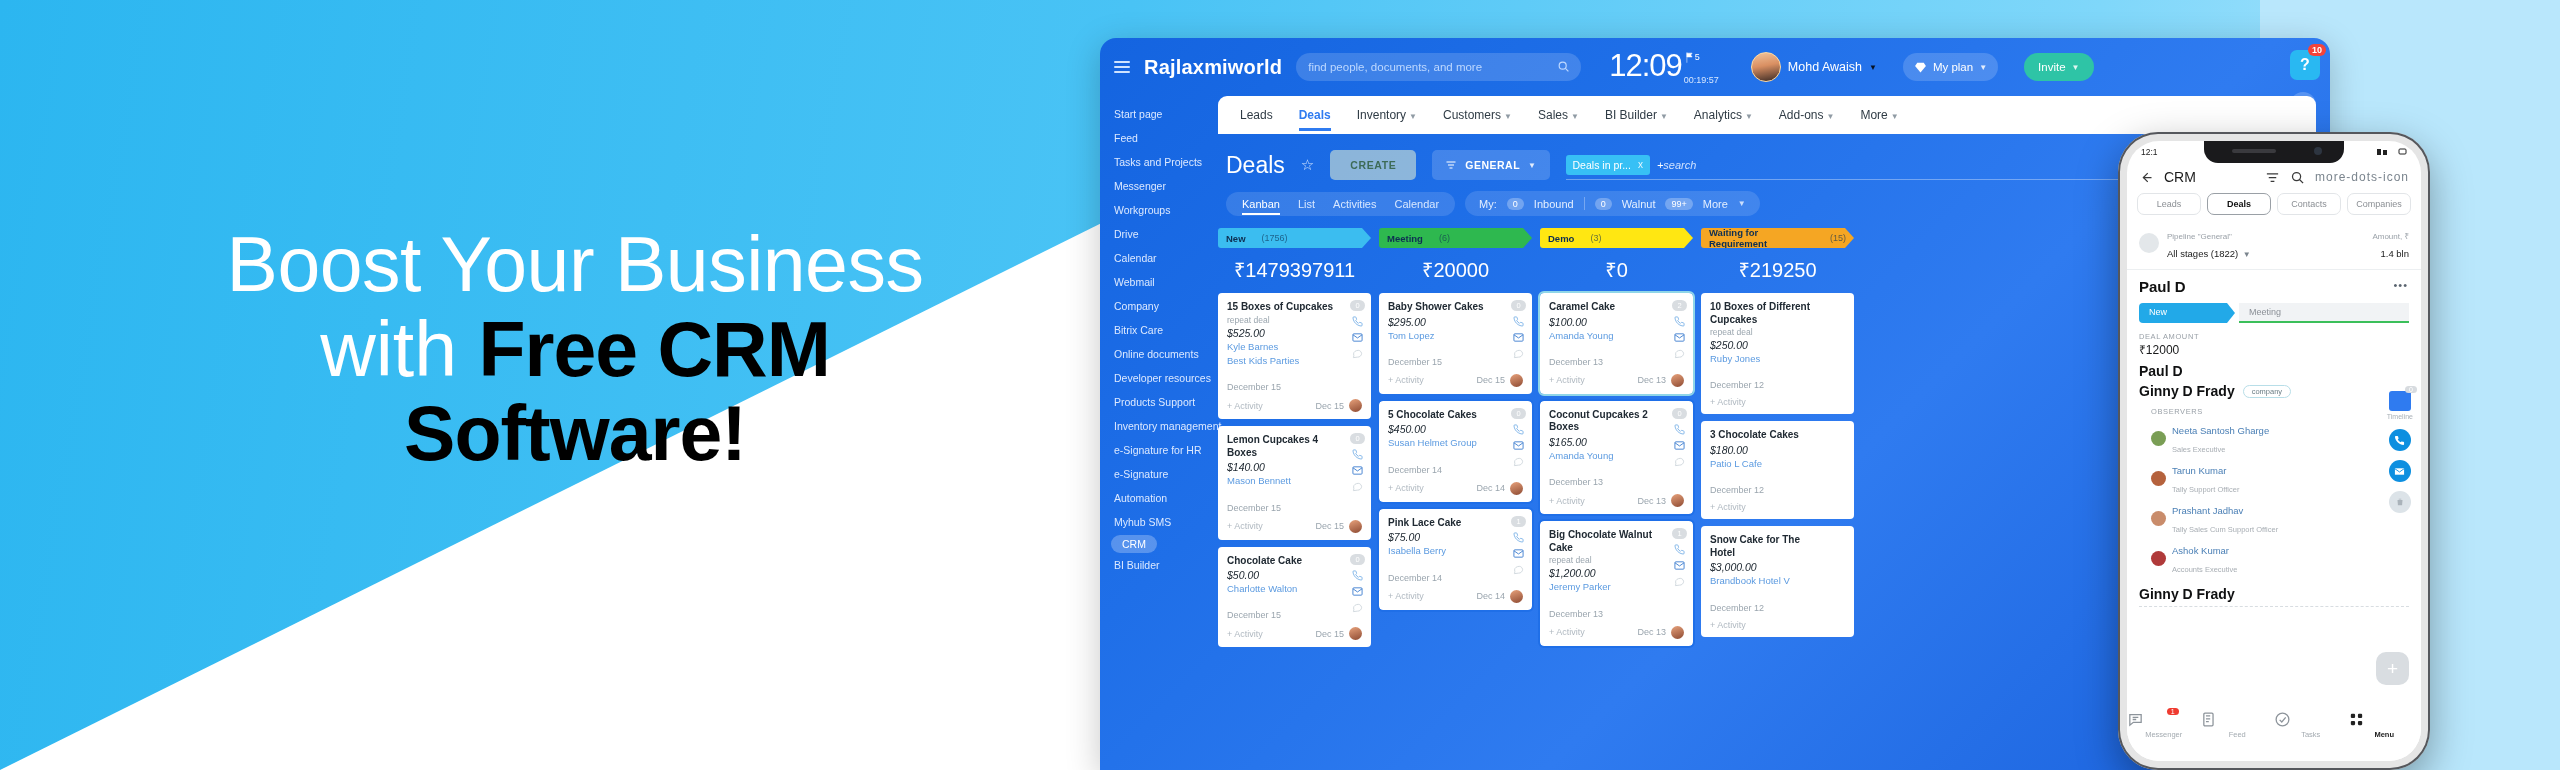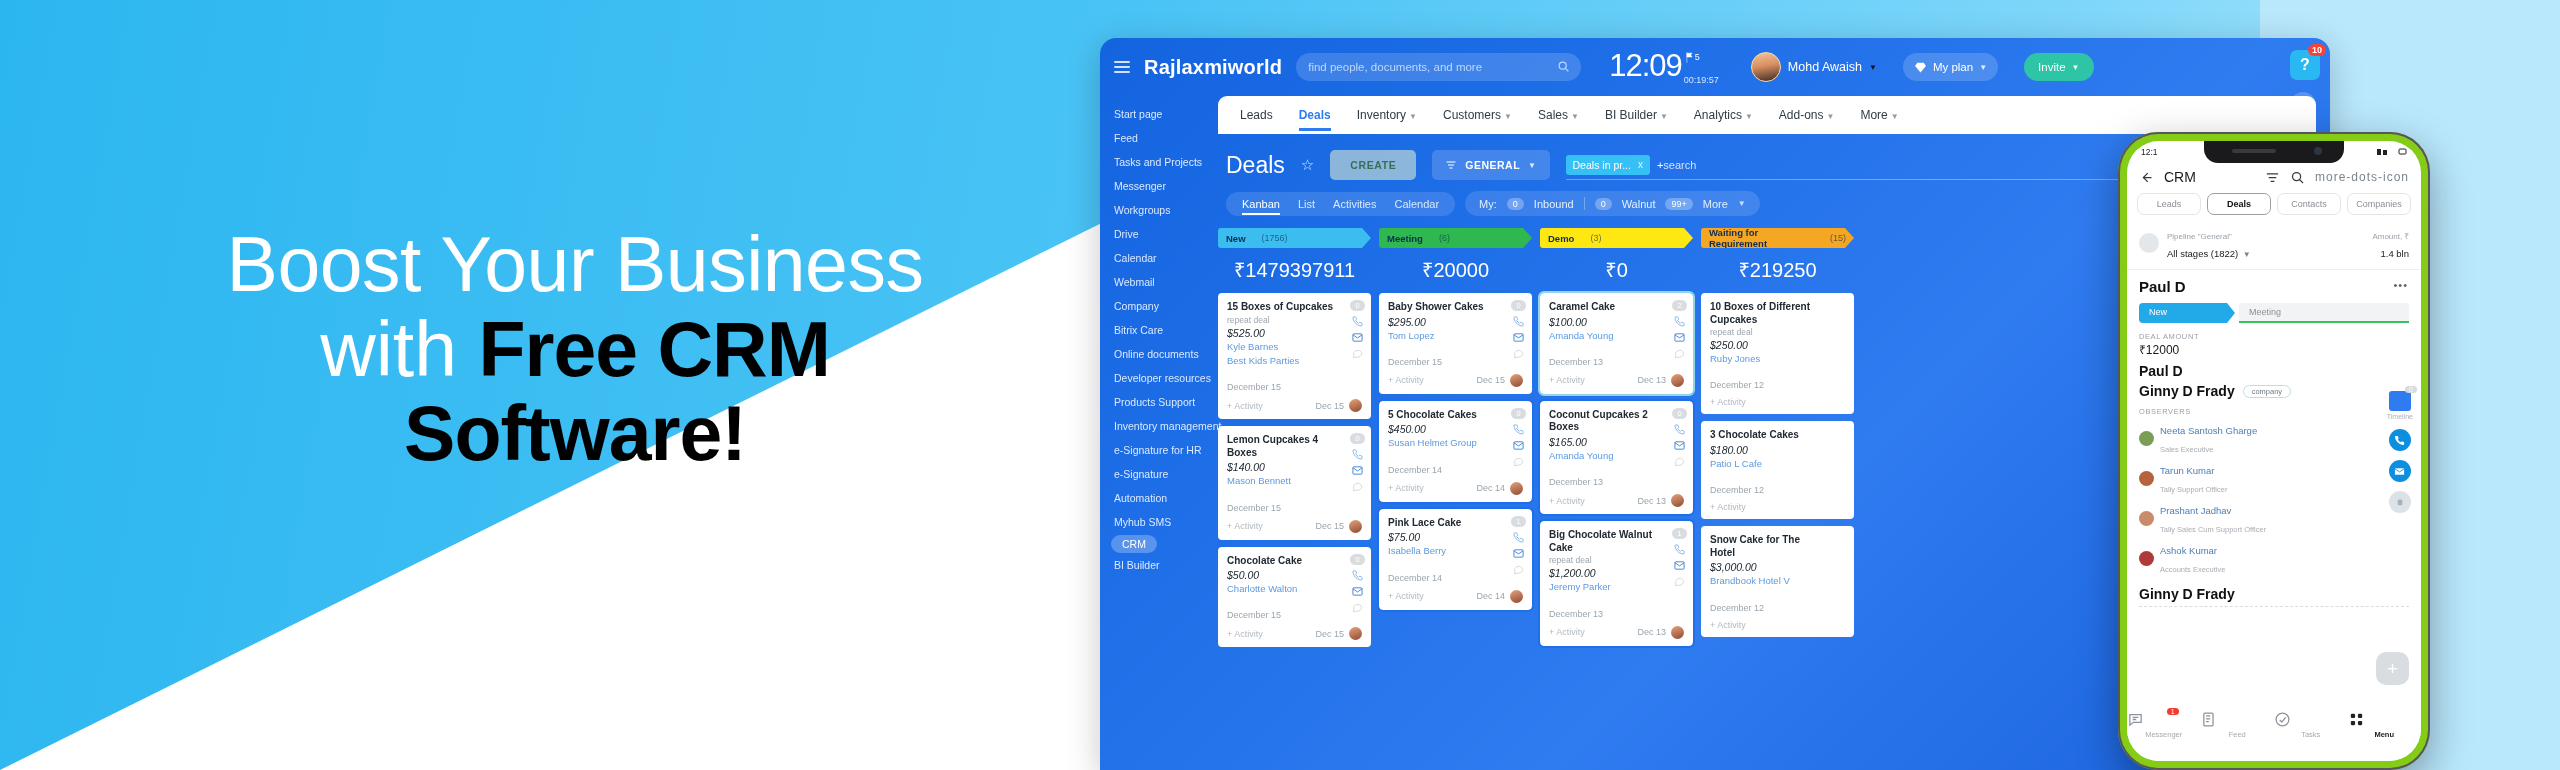--- a/index.html
+++ b/index.html
@@ -160,21 +160,21 @@
   }
   .searchfilter {
     flex: 1; height: 30px; margin-right: 16px; display: flex; align-items: center;
     border-bottom: 1px solid rgba(255,255,255,.35);
   }
   .chip {
     background: #37c0f5; color: #fff; font-size: 10.5px;
     padding: 4px 7px; border-radius: 3px; display: flex; align-items: center; gap: 7px;
   }
   .chip .x { opacity: .85; font-size: 10px; }
-  .plus-search { color: #cfe2ff; font-size: 11px; margin-left: 7px; }
+  .plus-search { color: #cfe2ff; font-size: 11px; margin-left: 7px; font-style: italic; }
   .plus-search b { color: #fff; font-weight: 400; }
 
   
   .viewrow { display: flex; align-items: center; gap: 10px; padding: 11px 0 0 22px; }
   .viewtabs {
     background: rgba(255,255,255,.13); border-radius: 15px;
     display: flex; align-items: center; gap: 18px; padding: 6px 16px;
   }
   .vt { color: #d8e8ff; font-size: 11px; cursor: pointer; position: relative; }
   .vt.sel { color: #fff; }
@@ -226,21 +226,21 @@
   .cbubble {
     width: 15px; height: 11px; border-radius: 6px; background: #d9dde1;
     color: #fff; font-size: 7.5px; display: flex; align-items: center; justify-content: center;
   }
 
   
   .phone {
     position: absolute; left: 2118px; top: 132px;
     width: 312px; height: 638px;
     border-radius: 40px;
-    background: #84cc16;
+    background: #e5e5e5;
     padding: 9px;
     box-shadow: 0 14px 40px rgba(0,0,0,.35), inset 0 0 0 2px #55575c;
     z-index: 9;
   }
   .phone-screen {
     width: 100%; height: 100%; background: #fff; border-radius: 32px; overflow: hidden;
     position: relative;
   }
   .notch {
     position: absolute; left: 50%; transform: translateX(-50%); top: 0;
@@ -303,21 +303,21 @@
   }
   .ph-tl-badge {
     position: absolute; right: -6px; top: -5px; background: #d7dbdf; color: #fff;
     font-size: 7px; border-radius: 7px; padding: 0 4px;
   }
   .ph-tl-cap { font-size: 7px; color: #aab1b7; margin-top: 2px; }
   .ph-circ { width: 22px; height: 22px; border-radius: 50%; background: #0d8fe0;
     display: flex; align-items: center; justify-content: center; color: #fff; font-size: 10px; }
   .ph-circ.mail { background: #0d8fe0; }
   .ph-circ.mute { background: #dce3e8; color: #aab3ba; }
-  .ph-obs { padding: 8px 12px 0; }
+  .ph-obs { padding: 8px 24px 0; }
   .ph-obs-h { font-size: 7.5px; color: #9aa1a8; letter-spacing: .6px; }
   .ph-obs-row { display: flex; align-items: center; gap: 6px; margin-top: 4px; }
   .ph-obs-av { width: 15px; height: 15px; border-radius: 50%; flex: 0 0 15px; }
   .ph-obs-n { font-size: 9.5px; color: #4a7fb5; line-height: 1.15; }
   .ph-obs-r { font-size: 7.5px; color: #a8aeb4; }
   .ph-fab {
     position: absolute; right: 12px; bottom: 76px; width: 33px; height: 33px;
     border-radius: 10px; background: #d9dde1; color: #fff;
     display: flex; align-items: center; justify-content: center; font-size: 19px; z-index: 5;
   }

